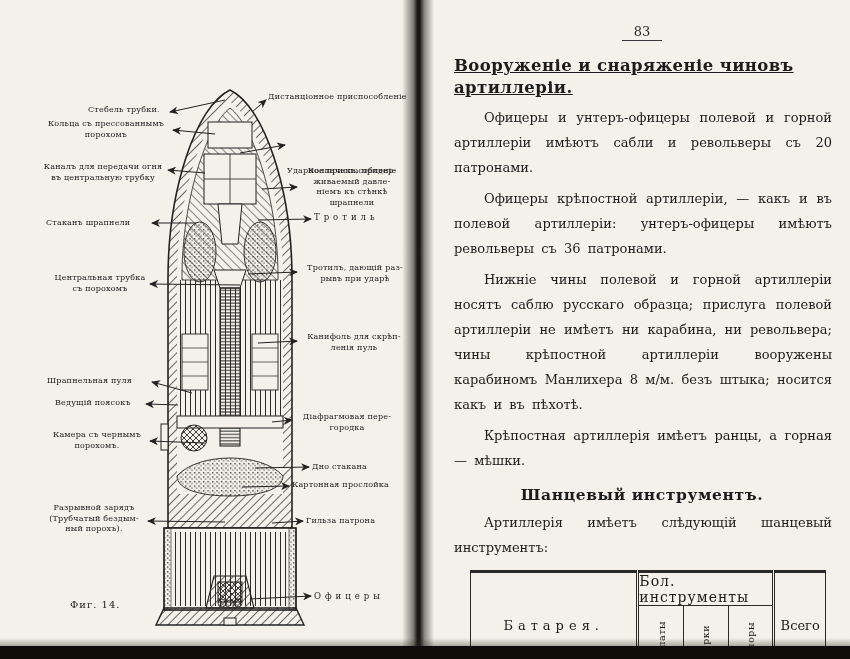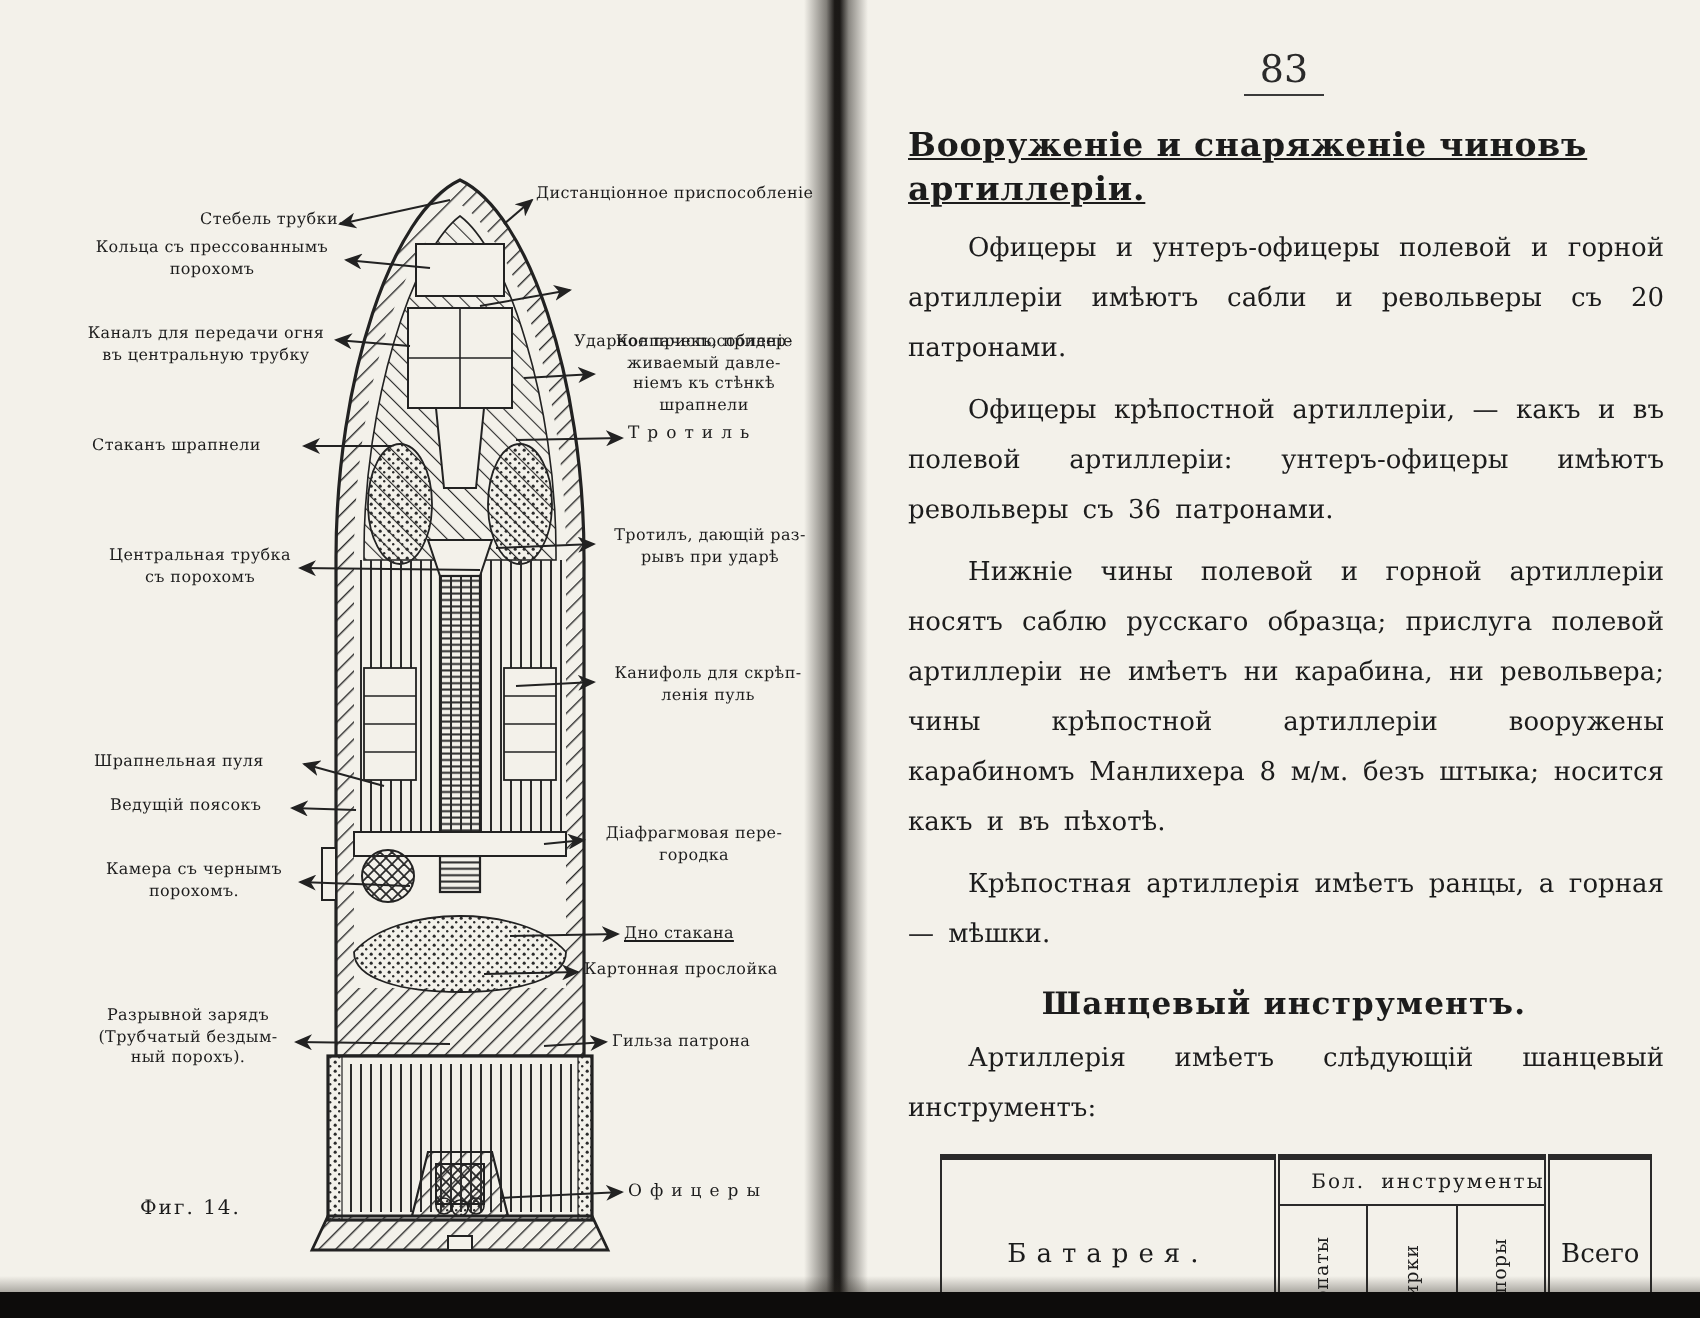--- a/index.html
+++ b/index.html
@@ -38,21 +38,21 @@
   .fig-caption{position:absolute; left:70px; top:599px; font-size:10px; letter-spacing:1px;}
   .shell-svg{position:absolute; left:148px; top:84px;}
   .arrows-svg{position:absolute; left:0; top:0; pointer-events:none;}
   
   .right-page{
     position:absolute; left:446px; top:0; width:392px; height:646px;
     padding:0; box-sizing:border-box;
   }
   .page-number{
     width:40px; margin:24px auto 0 auto; text-align:center;
-    font-size:19px; border-bottom:1.5px solid #3a3a3a; padding-bottom:1px; color:#2a2a2a;
+    font-size:13px; border-bottom:1.5px solid #3a3a3a; padding-bottom:1px; color:#2a2a2a;
   }
   .article-title{
     margin:14px 6px 0 8px; font-size:16.5px; font-weight:bold; letter-spacing:.4px;
     text-align:left; line-height:22px;text-decoration:underline;
   }
   .para{
     margin:6px 6px 0 8px; font-size:13px; line-height:25px; text-align:justify;
     text-indent:30px; word-spacing:3px;
   }
   .section-title{
@@ -62,21 +62,21 @@
   .tools-table{
     margin:10px 6px 0 24px; border-collapse:collapse; width:356px;
     font-size:12.5px; color:#1c1c1c;
   }
   .tools-table td, .tools-table th{border:1px solid #2a2a2a; padding:0; font-weight:normal;}
   .tools-table{border-top:3px solid #2a2a2a;}
   .th-battery{
     width:168px; text-align:center; letter-spacing:5px; font-size:13px;
     border-right:3px double #2a2a2a !important;
   }
-  .th-group{font-size:10px; text-align:right; height:22px; letter-spacing:1px; word-spacing:4px;}
+  .th-group{font-size:14px; text-align:left; height:22px; letter-spacing:1px; word-spacing:4px;}
   .th-total{width:50px; text-align:center; font-size:13px; border-left:3px double #2a2a2a !important;}
   .th-tool{
     width:44px; height:72px; text-align:center; vertical-align:middle; font-size:9.5px;
   }
   .th-tool .vert{
     writing-mode:vertical-rl; transform:rotate(180deg); margin:0 auto; letter-spacing:.5px;
   }
   .hdr-bottom{border-bottom:3px double #2a2a2a !important;}
 </style>
 </head>
@@ -184,21 +184,21 @@
         <line x1="248" y1="274" x2="297" y2="272" marker-end="url(#ah)"></line>
         <line x1="258" y1="343" x2="297" y2="341" marker-end="url(#ah)"></line>
         <line x1="272" y1="422" x2="292" y2="420" marker-end="url(#ah)"></line>
         <line x1="255" y1="468" x2="309" y2="467" marker-end="url(#ah)"></line>
         <line x1="242" y1="487" x2="289" y2="486" marker-end="url(#ah)"></line>
         <line x1="272" y1="523" x2="303" y2="521" marker-end="url(#ah)"></line>
         <line x1="250" y1="599" x2="311" y2="596" marker-end="url(#ah)"></line>
       </g>
     </svg>
 
-    <div class="lbl" style="left:88px;top:105px;margin-left:12px;">Стебель трубки.</div>
+    <div class="lbl" style="left:88px;top:105px;">Стебель трубки.</div>
     <div class="lbl c" style="left:46px;top:119px;width:120px;">Кольца съ прессованнымъ
 порохомъ</div>
     <div class="lbl c" style="left:41px;top:162px;width:124px;">Каналъ для передачи огня
 въ центральную трубку</div>
     <div class="lbl" style="left:46px;top:218px;">Стаканъ шрапнели</div>
     <div class="lbl c" style="left:50px;top:273px;width:100px;">Центральная трубка
 съ порохомъ</div>
     <div class="lbl" style="left:47px;top:376px;">Шрапнельная пуля</div>
     <div class="lbl" style="left:55px;top:398px;">Ведущій поясокъ</div>
     <div class="lbl c" style="left:48px;top:430px;width:98px;">Камера съ чернымъ
@@ -213,21 +213,21 @@
 живаемый давле-
 ніемъ къ стѣнкѣ
 шрапнели</div>
     <div class="lbl sp" style="left:314px;top:212px;">Тротиль</div>
     <div class="lbl c" style="left:299px;top:263px;width:112px;">Тротилъ, дающій раз-
 рывъ при ударѣ</div>
     <div class="lbl c" style="left:299px;top:332px;width:110px;">Канифоль для скрѣп-
 ленія пуль</div>
     <div class="lbl c" style="left:294px;top:412px;width:106px;">Діафрагмовая пере-
 городка</div>
-    <div class="lbl" style="left:312px;top:462px;text-decoration:underline;">Дно стакана</div>
+    <div class="lbl" style="left:312px;top:462px;">Дно стакана</div>
     <div class="lbl" style="left:292px;top:480px;">Картонная прослойка</div>
     <div class="lbl" style="left:306px;top:516px;">Гильза патрона</div>
     <div class="lbl sp" style="left:314px;top:591px;">Офицеры</div>
 
     <div class="fig-caption">Фиг. 14.</div>
   </div>
 
   <div class="right-page">
 
     <div class="page-number">83</div>

